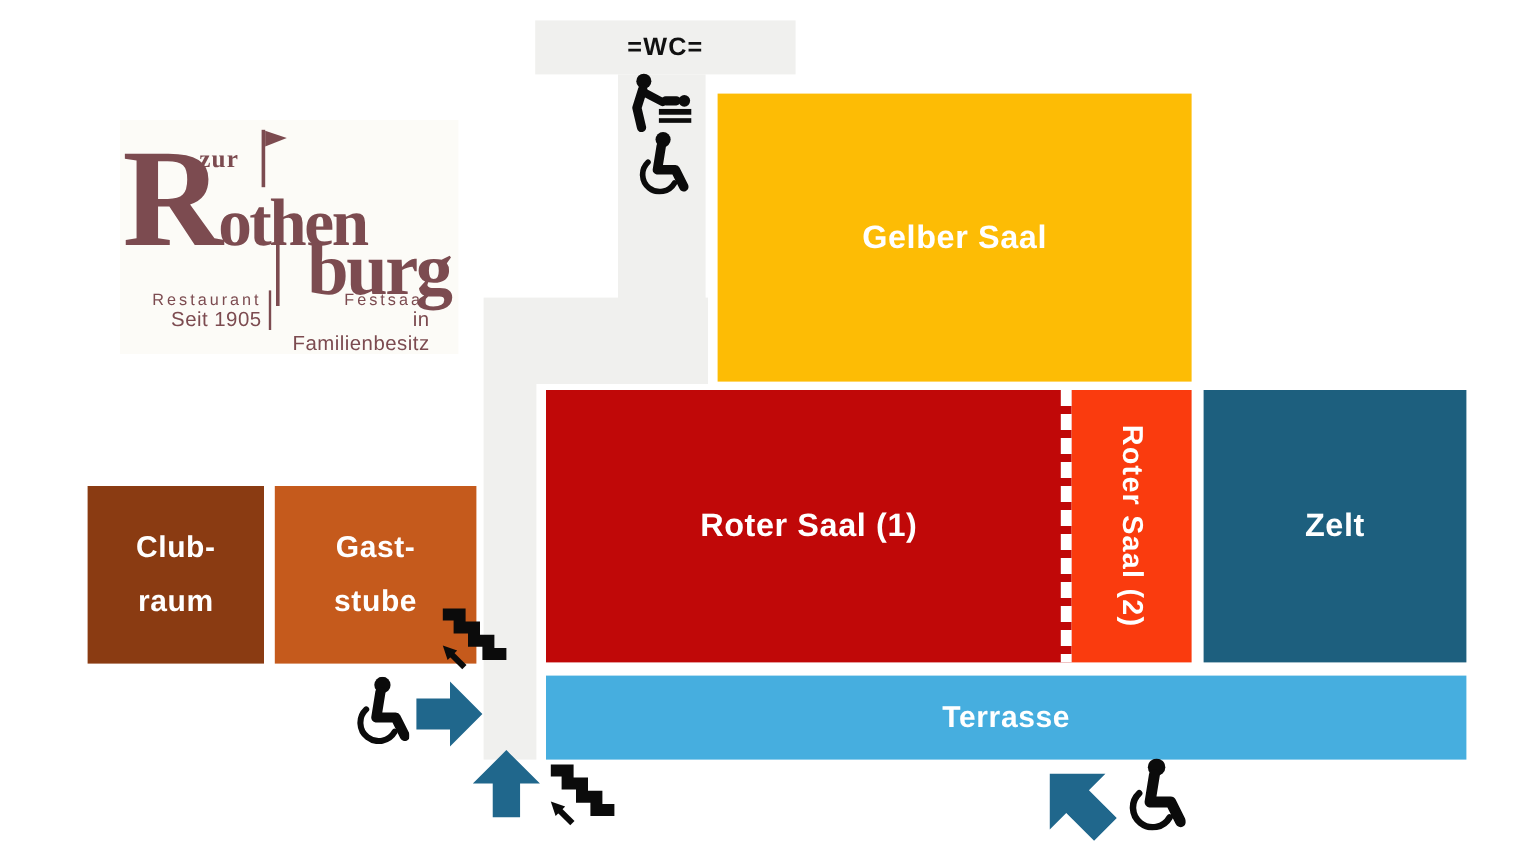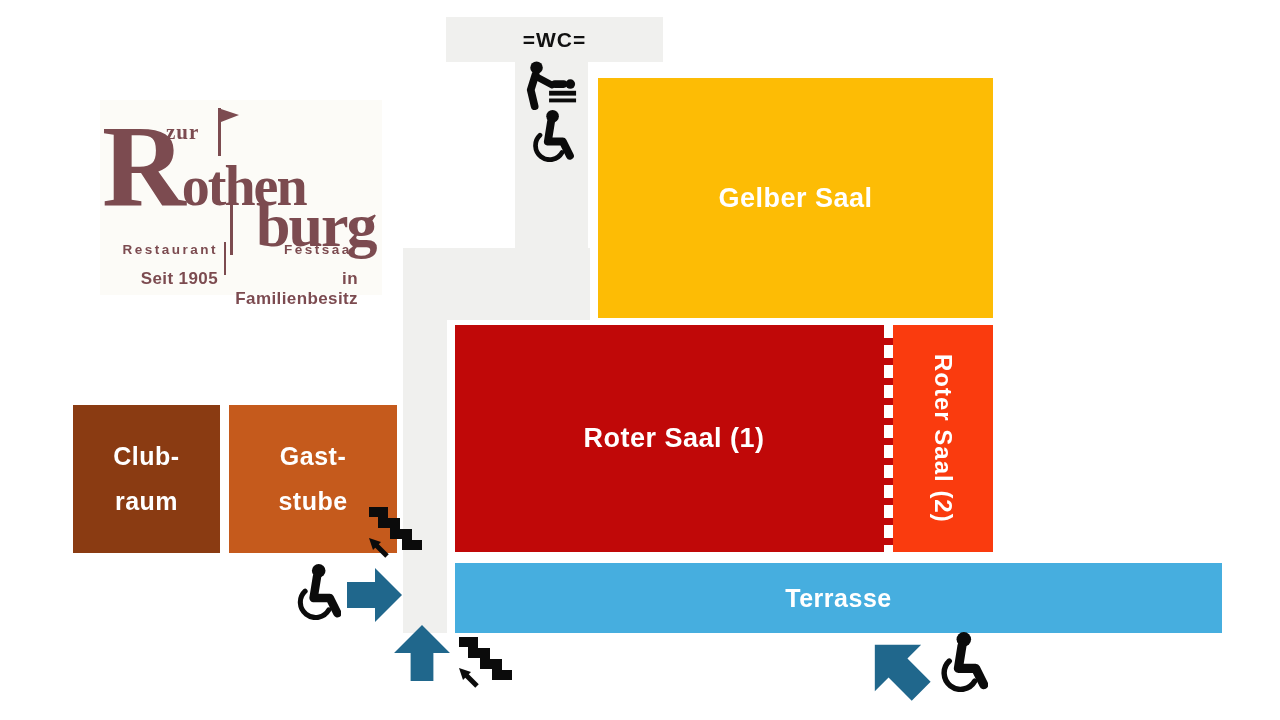--- a/index.html
+++ b/index.html
@@ -50,22 +50,22 @@
   .logo{position:absolute;left:100px;top:100px;width:282px;height:195px;background:#FCFBF7;
         color:#7C4B50;font-family:"Liberation Serif",serif;}
   .logo-zur{position:absolute;left:66px;top:20px;font-size:21px;font-weight:700;letter-spacing:1px;}
   .logo-flag{position:absolute;left:114px;top:8px;width:26px;height:50px;}
   .logo-flag rect,.logo-flag polygon{fill:#7C4B50;}
   .logo-name1{position:absolute;left:2px;top:8px;font-size:56px;font-weight:700;line-height:1;letter-spacing:-2px;white-space:nowrap;}
   .logo-name1 .bigR{font-size:116px;letter-spacing:-4px;}
   .logo-name2{position:absolute;left:130px;top:96px;font-size:62px;font-weight:700;line-height:.95;
               border-left:3px solid #7C4B50;padding-left:23px;letter-spacing:-2px;}
   .logo-sub{position:absolute;left:6px;top:142px;width:252px;display:grid;
-            grid-template-columns:112px 14px 126px;row-gap:12px;
-            font-family:"Liberation Sans",sans-serif;font-weight:700;}
+            grid-template-columns:112px 14px 126px;row-gap:0;
+            font-family:"Liberation Sans",sans-serif;font-weight:400;}
   .logo-sub .l{text-align:right;}
   .logo-sub .r{text-align:right;}
   .logo-sub .t{font-size:13.5px;letter-spacing:2.5px;}
   .logo-sub .b{font-size:17px;letter-spacing:.4px;}
   .logo-sub .bar{grid-row:1/3;grid-column:2;display:flex;justify-content:center;}
   .logo-sub .bar i{display:block;width:2.5px;height:33px;background:#7C4B50;}
 </style>
 </head>
 <body>
 
@@ -102,20 +102,23 @@
   </div>
 
   <div class="room r-rot1" style="background-color: rgb(192, 8, 8);">
     <span>Roter Saal (1)</span>
   </div>
   <div class="room r-rot2" style="background-color: rgb(250, 59, 14);">
     <span class="vtext">Roter Saal (2)</span>
   </div>
   <div class="divider-dash"></div>
 
+  <div class="room r-zelt" style="background-color: rgb(29, 95, 126);">
+    <span>Zelt</span>
+  </div>
 
   <div class="room r-gast two-line" style="background-color: rgb(197, 90, 28);">
     <span>Gast-</span>
     <span>stube</span>
   </div>
   <div class="room r-club two-line" style="background-color: rgb(138, 59, 18);">
     <span>Club-</span>
     <span>raum</span>
   </div>
 

